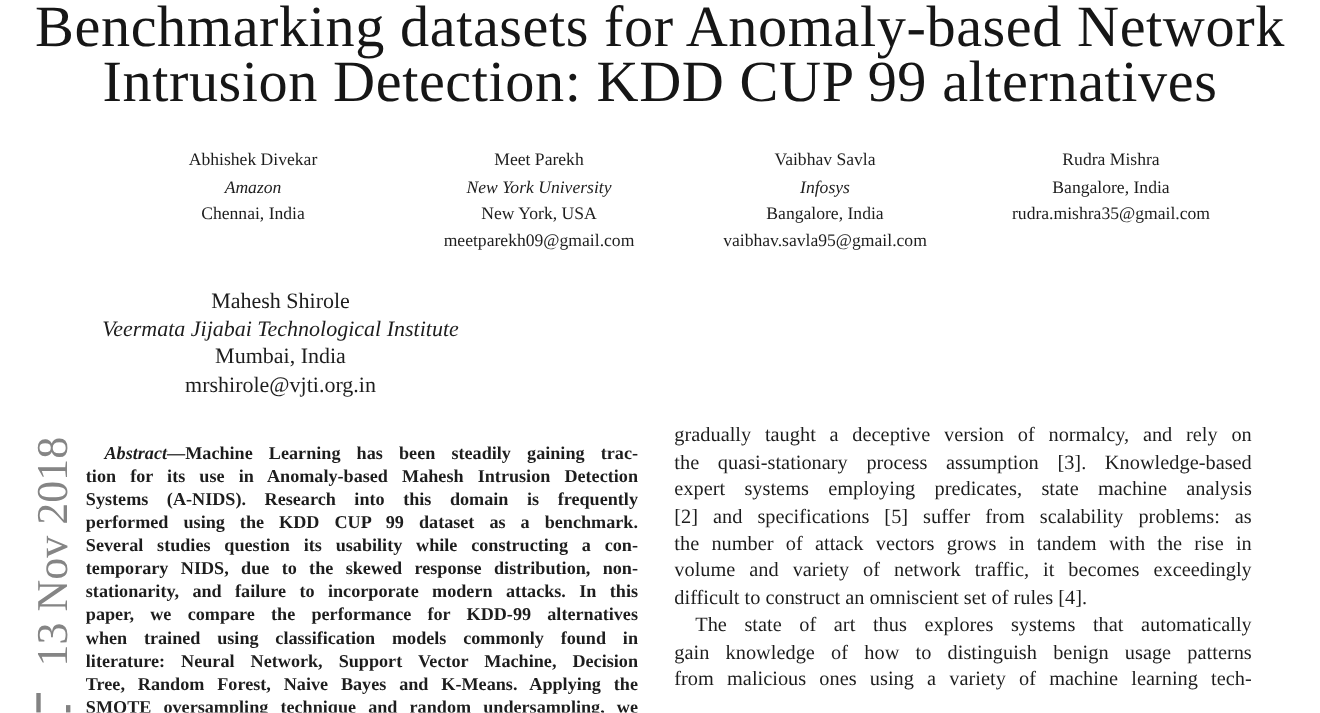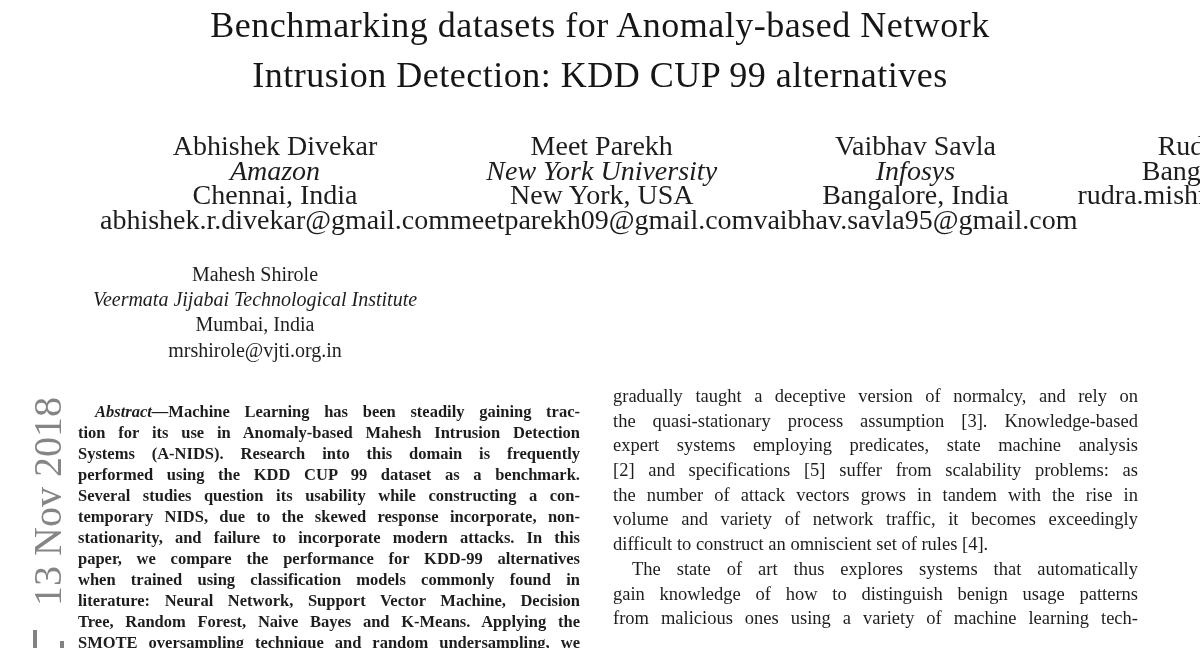--- a/index.html
+++ b/index.html
@@ -18,31 +18,31 @@
     transform-origin:0 0; transform:rotate(-90deg);
     letter-spacing:0px;
   }
   .stamp-frag { position:absolute; background:#828282; }
   .frag-a { left:33px; top:630px; width:4px; height:18px; }
   .frag-b { left:60px; top:641px; width:4px; height:7px; }
 
   
   .title {
     position:absolute; left:0; top:0; width:1200px;
-    margin:0; font-weight:normal; font-size:36px; line-height:50px;
+    margin:0; font-weight:normal; font-size:53px; line-height:50px;
     text-align:center; letter-spacing:0.5px; color:#161616;
   }
 
   
   .authors-row {
     position:absolute; left:100px; top:134px; width:1040px;
     display:flex; flex-direction:row;
   }
   .author-block {
-    flex:1 1 0; text-align:center; font-size:28px; line-height:24.6px;
+    flex:1 1 0; text-align:center; font-size:16px; line-height:24.6px;
     white-space:nowrap; overflow:visible;
   }
   .author-block .affiliation { font-style:italic; }
   .author-block-fifth {
     position:absolute; left:55px; top:262px; width:400px;
     text-align:center; font-size:20px; line-height:25.2px; white-space:nowrap;
   }
   .author-block-fifth .affiliation { font-style:italic; }
 
   
@@ -82,21 +82,20 @@
   <h1 class="title">
     <div>Benchmarking datasets for Anomaly-based Network</div>
     <div>Intrusion Detection: KDD CUP 99 alternatives</div>
   </h1>
 
   <div class="authors-row">
     <div class="author-block">
       <div class="name">Abhishek Divekar</div>
       <div class="affiliation">Amazon</div>
       <div class="location">Chennai, India</div>
-      <div class="email">abhishek.r.divekar@gmail.com</div>
     </div>
     <div class="author-block">
       <div class="name">Meet Parekh</div>
       <div class="affiliation">New York University</div>
       <div class="location">New York, USA</div>
       <div class="email">meetparekh09@gmail.com</div>
     </div>
     <div class="author-block">
       <div class="name">Vaibhav Savla</div>
       <div class="affiliation">Infosys</div>
@@ -116,21 +115,21 @@
     <div class="location">Mumbai, India</div>
     <div class="email">mrshirole@vjti.org.in</div>
   </div>
 
   <div class="col-left">
     <div class="aline first"><span class="abstract-label">Abstract</span><span>—Machine Learning has been steadily gaining trac-</span></div>
     <div class="aline">tion for its use in Anomaly-based Mahesh Intrusion Detection</div>
     <div class="aline">Systems (A-NIDS). Research into this domain is frequently</div>
     <div class="aline">performed using the KDD CUP 99 dataset as a benchmark.</div>
     <div class="aline">Several studies question its usability while constructing a con-</div>
-    <div class="aline">temporary NIDS, due to the skewed response incorporate, non-</div>
+    <div class="aline">temporary NIDS, due to the skewed response distribution, non-</div>
     <div class="aline">stationarity, and failure to incorporate modern attacks. In this</div>
     <div class="aline">paper, we compare the performance for KDD-99 alternatives</div>
     <div class="aline">when trained using classification models commonly found in</div>
     <div class="aline">literature: Neural Network, Support Vector Machine, Decision</div>
     <div class="aline">Tree, Random Forest, Naive Bayes and K-Means. Applying the</div>
     <div class="aline">SMOTE oversampling technique and random undersampling, we</div>
   </div>
 
   <div class="col-right">
     <div class="bline">gradually taught a deceptive version of normalcy, and rely on</div>

